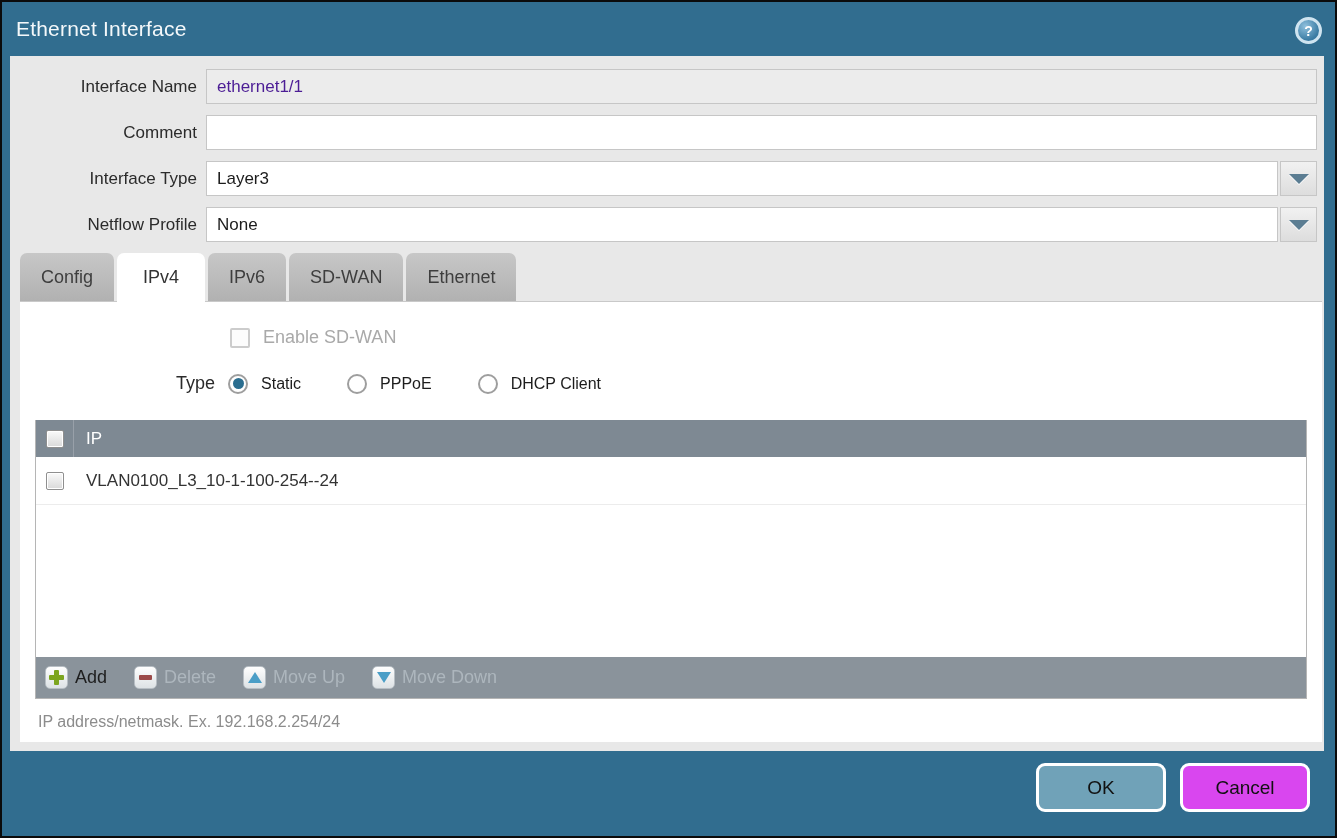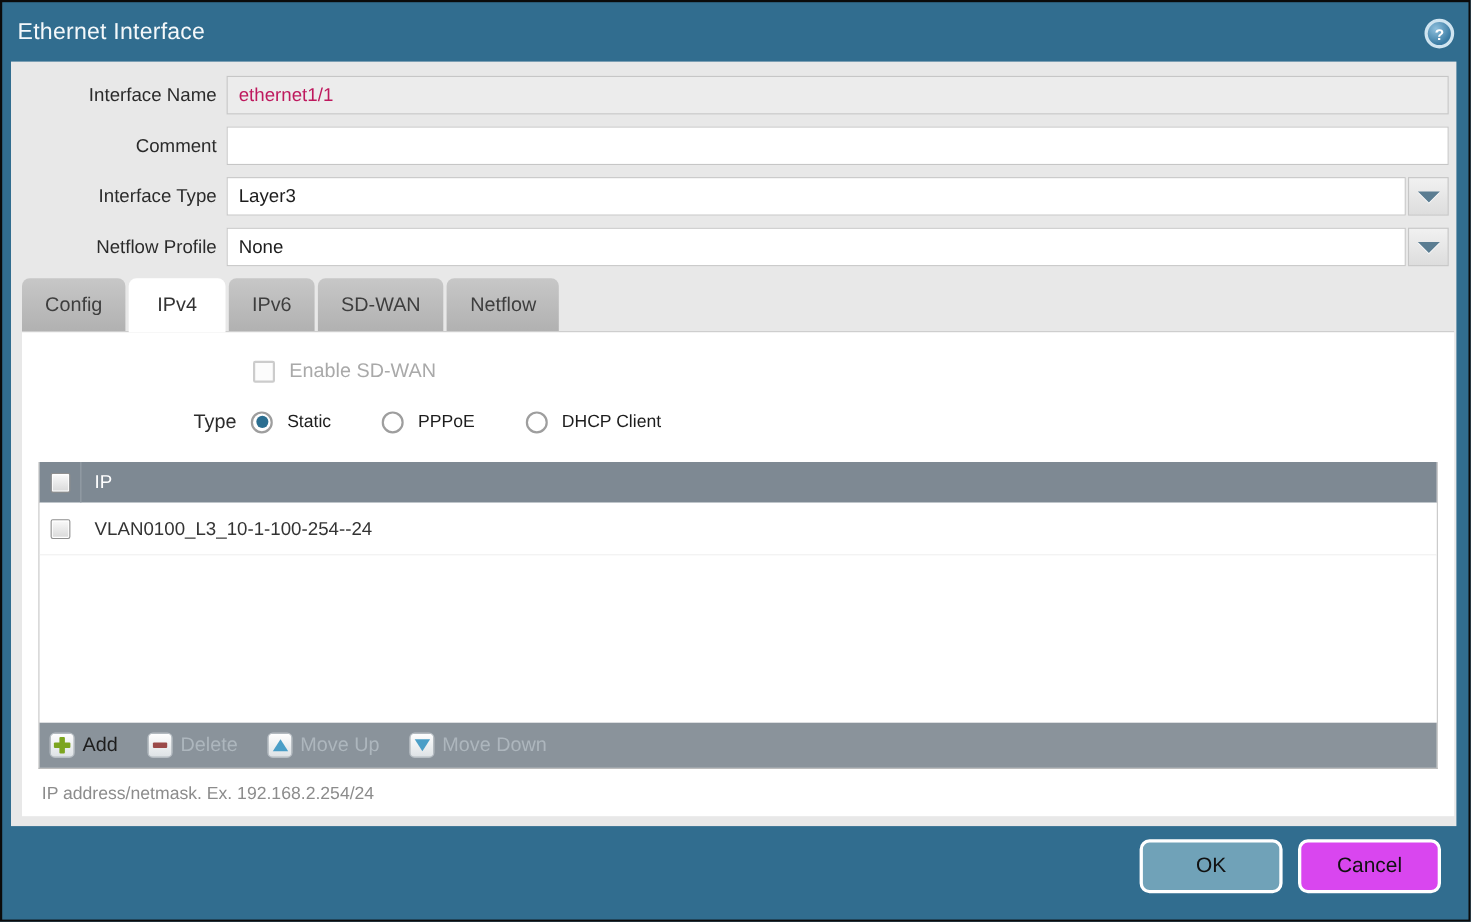--- a/index.html
+++ b/index.html
@@ -54,21 +54,21 @@
   .field-wrap { flex: 1; display: flex; height: 35px; }
   .field-wrap input {
     flex: 1; height: 35px;
     border: 1px solid #c6c6c6;
     background: #ffffff;
     font-family: "Liberation Sans", sans-serif;
     font-size: 17px; color: #1c1c1c;
     padding: 0 10px;
     outline: none;
   }
-  .field-wrap input.disabled { background: #ececec; color: #be185d; }
+  .field-wrap input.disabled { background: #ececec; color: #4c1d95; }
   .dd-btn {
     flex: 0 0 37px; margin-left: 2px;
     border: 1px solid #c6c6c6;
     background: linear-gradient(#f1f1f1, #dddddd);
     display: flex; align-items: center; justify-content: center;
     cursor: pointer;
   }
   .dd-arrow {
     width: 0; height: 0;
     border-left: 10px solid transparent;
@@ -264,21 +264,21 @@
           <div class="dd-arrow"></div>
         </div>
       </div>
     </div>
 
     <div class="tabs">
       <div class="tab">Config</div>
       <div class="tab active">IPv4</div>
       <div class="tab">IPv6</div>
       <div class="tab">SD-WAN</div>
-      <div class="tab">Netflow</div>
+      <div class="tab">Ethernet</div>
     </div>
 
     <div class="panel">
 
       <div class="sdwan-row">
         <div class="checkbox"></div>
         <span class="cb-label">Enable SD-WAN</span>
       </div>
 
       <div class="type-row">

